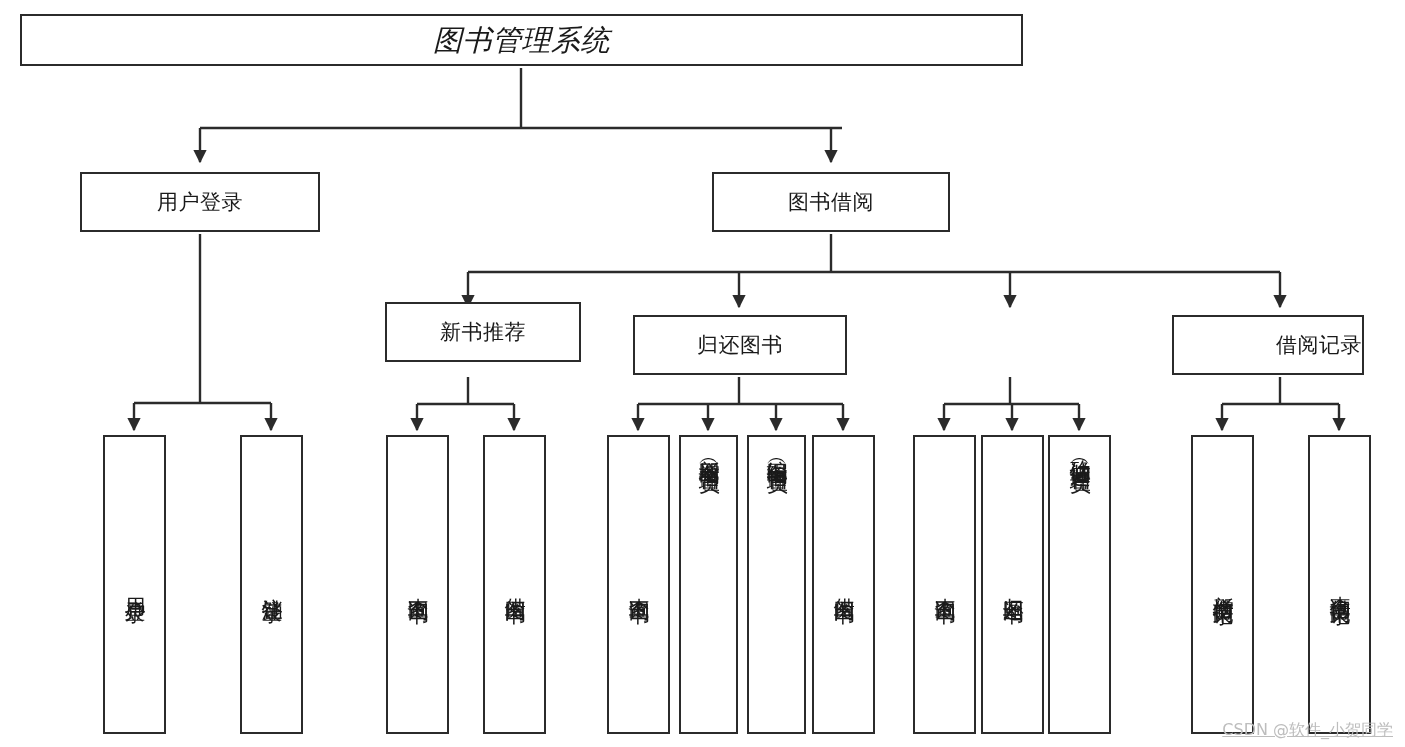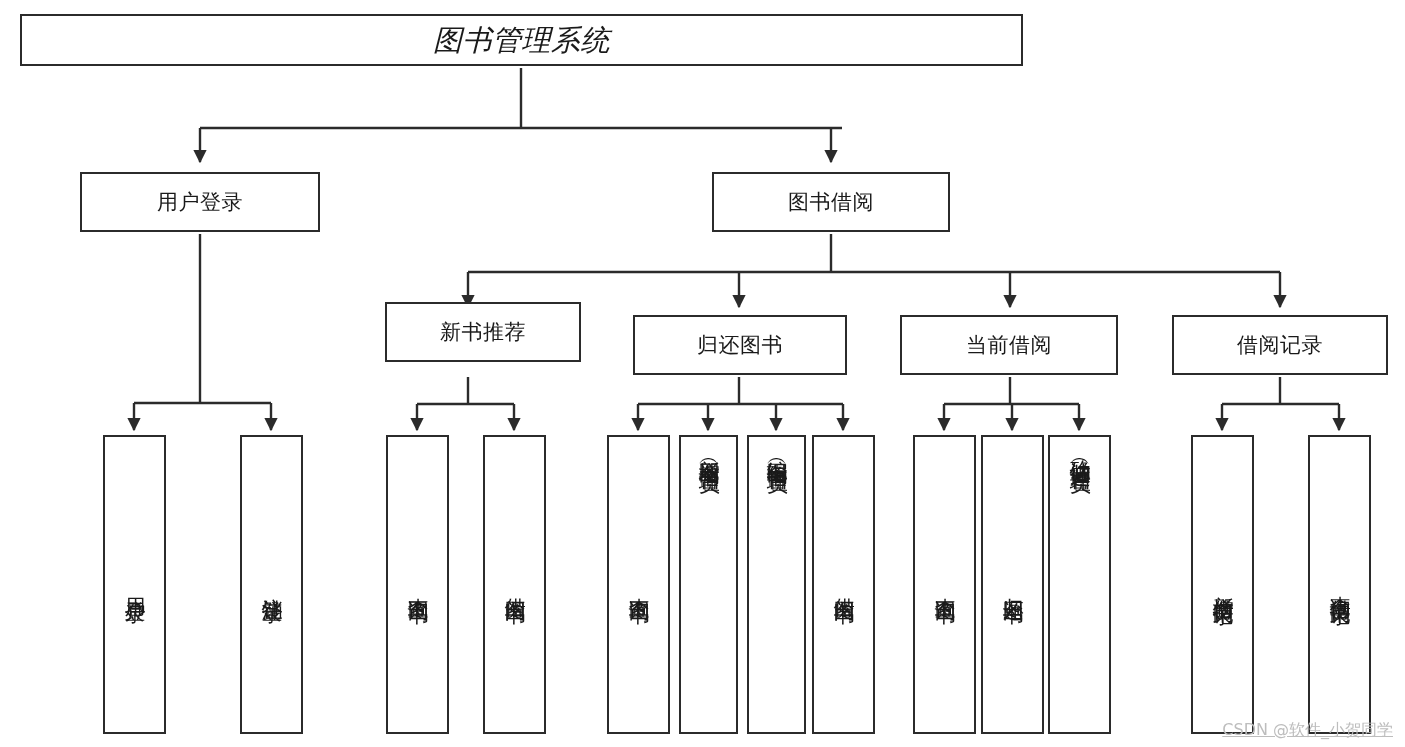--- a/index.html
+++ b/index.html
@@ -152,24 +152,21 @@
   <div class="node level2" style="left:712px; top:172px; width:238px; height:60px;">
     <span class="node-label">图书借阅</span>
   </div>
 
   <div class="node level3" style="left:362px; top:302px; width:196px; height:60px;margin-left:23px;">
     <span class="node-label">新书推荐</span>
   </div>
   <div class="node level3" style="left:633px; top:315px; width:214px; height:60px;">
     <span class="node-label">归还图书</span>
   </div>
-  <div class="node level3" style="left:900px; top:315px; width:218px; height:60px;">
-    <span class="node-label">当前借阅</span>
-  </div>
-  <div class="node level3" style="left:1172px; top:315px; width:216px; height:60px;">
+  <div class="node level3" style="left:1172px; top:315px; width:192px; height:60px;justify-content:flex-end;">
     <span class="node-label">借阅记录</span>
   </div>
 
   <div class="node leaf centered" style="left:103px; top:435px; width:63px; height:299px;">
     <span class="node-label">用户登录</span>
   </div>
   <div class="node leaf centered" style="left:240px; top:435px; width:63px; height:299px;">
     <span class="node-label">注销登录</span>
   </div>
 

